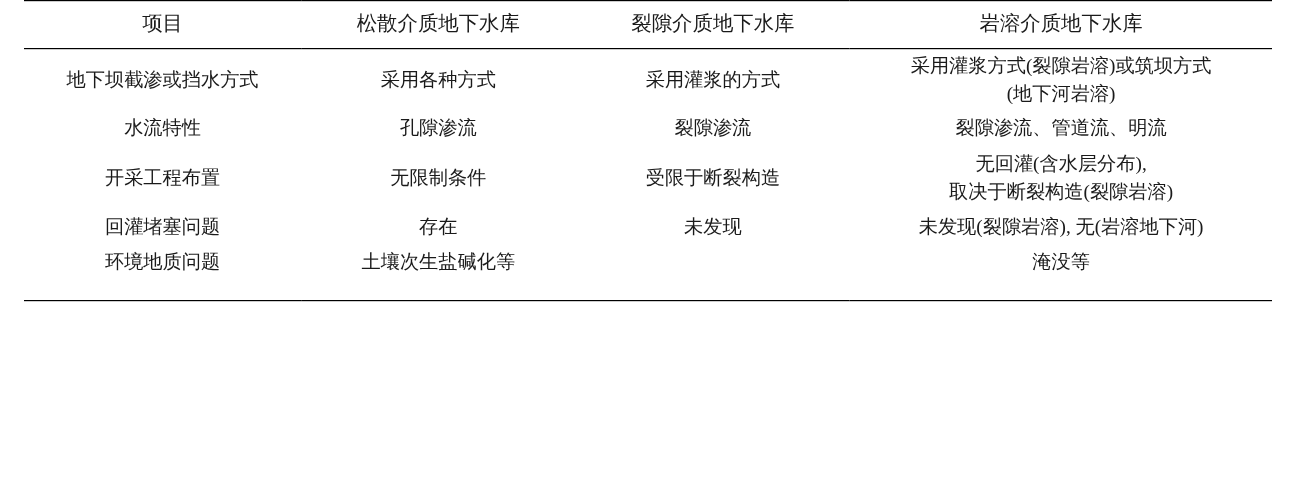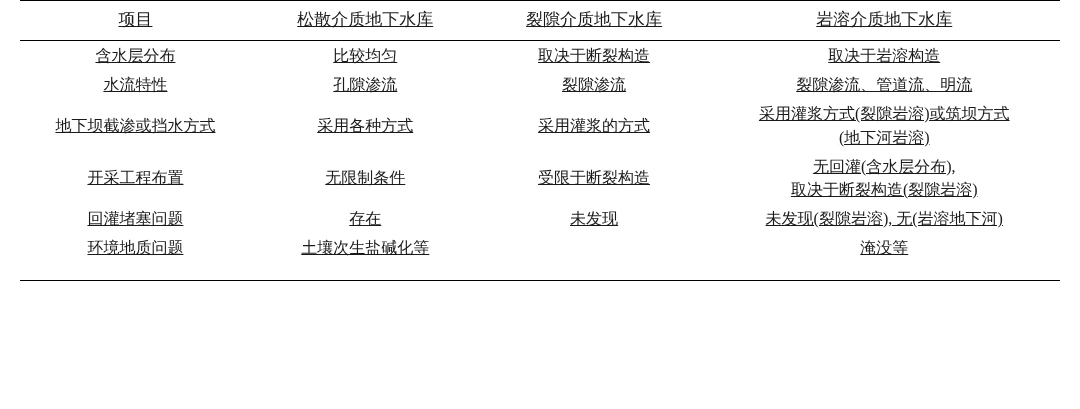--- a/index.html
+++ b/index.html
@@ -18,21 +18,20 @@
     width: 1080px;
     height: 409px;
     box-sizing: border-box;
     padding: 0;
   }
   table.cmp-table {
     width: 1040px;
     margin: 0 auto;
     border-collapse: collapse;
     table-layout: fixed;
-    text-decoration: underline;
   }
   table.cmp-table thead tr.header-row th {
     font-weight: normal;
     font-size: 17px;
     padding: 7px 4px 9px 4px;
     text-align: center;
     border-top: 1.6px solid #000;
     border-bottom: 1.2px solid #000;
     vertical-align: middle;
   }
@@ -74,57 +73,45 @@
       <tr class="header-row">
         <th>项目</th>
         <th>松散介质地下水库</th>
         <th>裂隙介质地下水库</th>
         <th>岩溶介质地下水库</th>
       </tr>
     </thead>
     <tbody>
 
 
+
       <tr>
-        <td>含水层分布</td>
+        <td>地下坝截渗或挡水方式</td>
         <td class="cell-lines">
-          <span>比较均匀</span>
+          <span>采用各种方式</span>
         </td>
         <td class="cell-lines">
-          <span>取决于断裂构造</span>
+          <span>采用灌浆的方式</span>
         </td>
-        <td class="cell-lines">
-          <span>取决于岩溶构造</span>
+        <td class="cell-lines tall-cell">
+          <span>采用灌浆方式(裂隙岩溶)或筑坝方式</span>
+          <span>(地下河岩溶)</span>
         </td>
       </tr>
 
       <tr>
         <td>水流特性</td>
         <td class="cell-lines">
           <span>孔隙渗流</span>
         </td>
         <td class="cell-lines">
           <span>裂隙渗流</span>
         </td>
         <td class="cell-lines">
           <span>裂隙渗流、管道流、明流</span>
-        </td>
-      </tr>
-
-      <tr>
-        <td>地下坝截渗或挡水方式</td>
-        <td class="cell-lines">
-          <span>采用各种方式</span>
-        </td>
-        <td class="cell-lines">
-          <span>采用灌浆的方式</span>
-        </td>
-        <td class="cell-lines tall-cell">
-          <span>采用灌浆方式(裂隙岩溶)或筑坝方式</span>
-          <span>(地下河岩溶)</span>
         </td>
       </tr>
 
       <tr>
         <td>开采工程布置</td>
         <td class="cell-lines">
           <span>无限制条件</span>
         </td>
         <td class="cell-lines">
           <span>受限于断裂构造</span>

